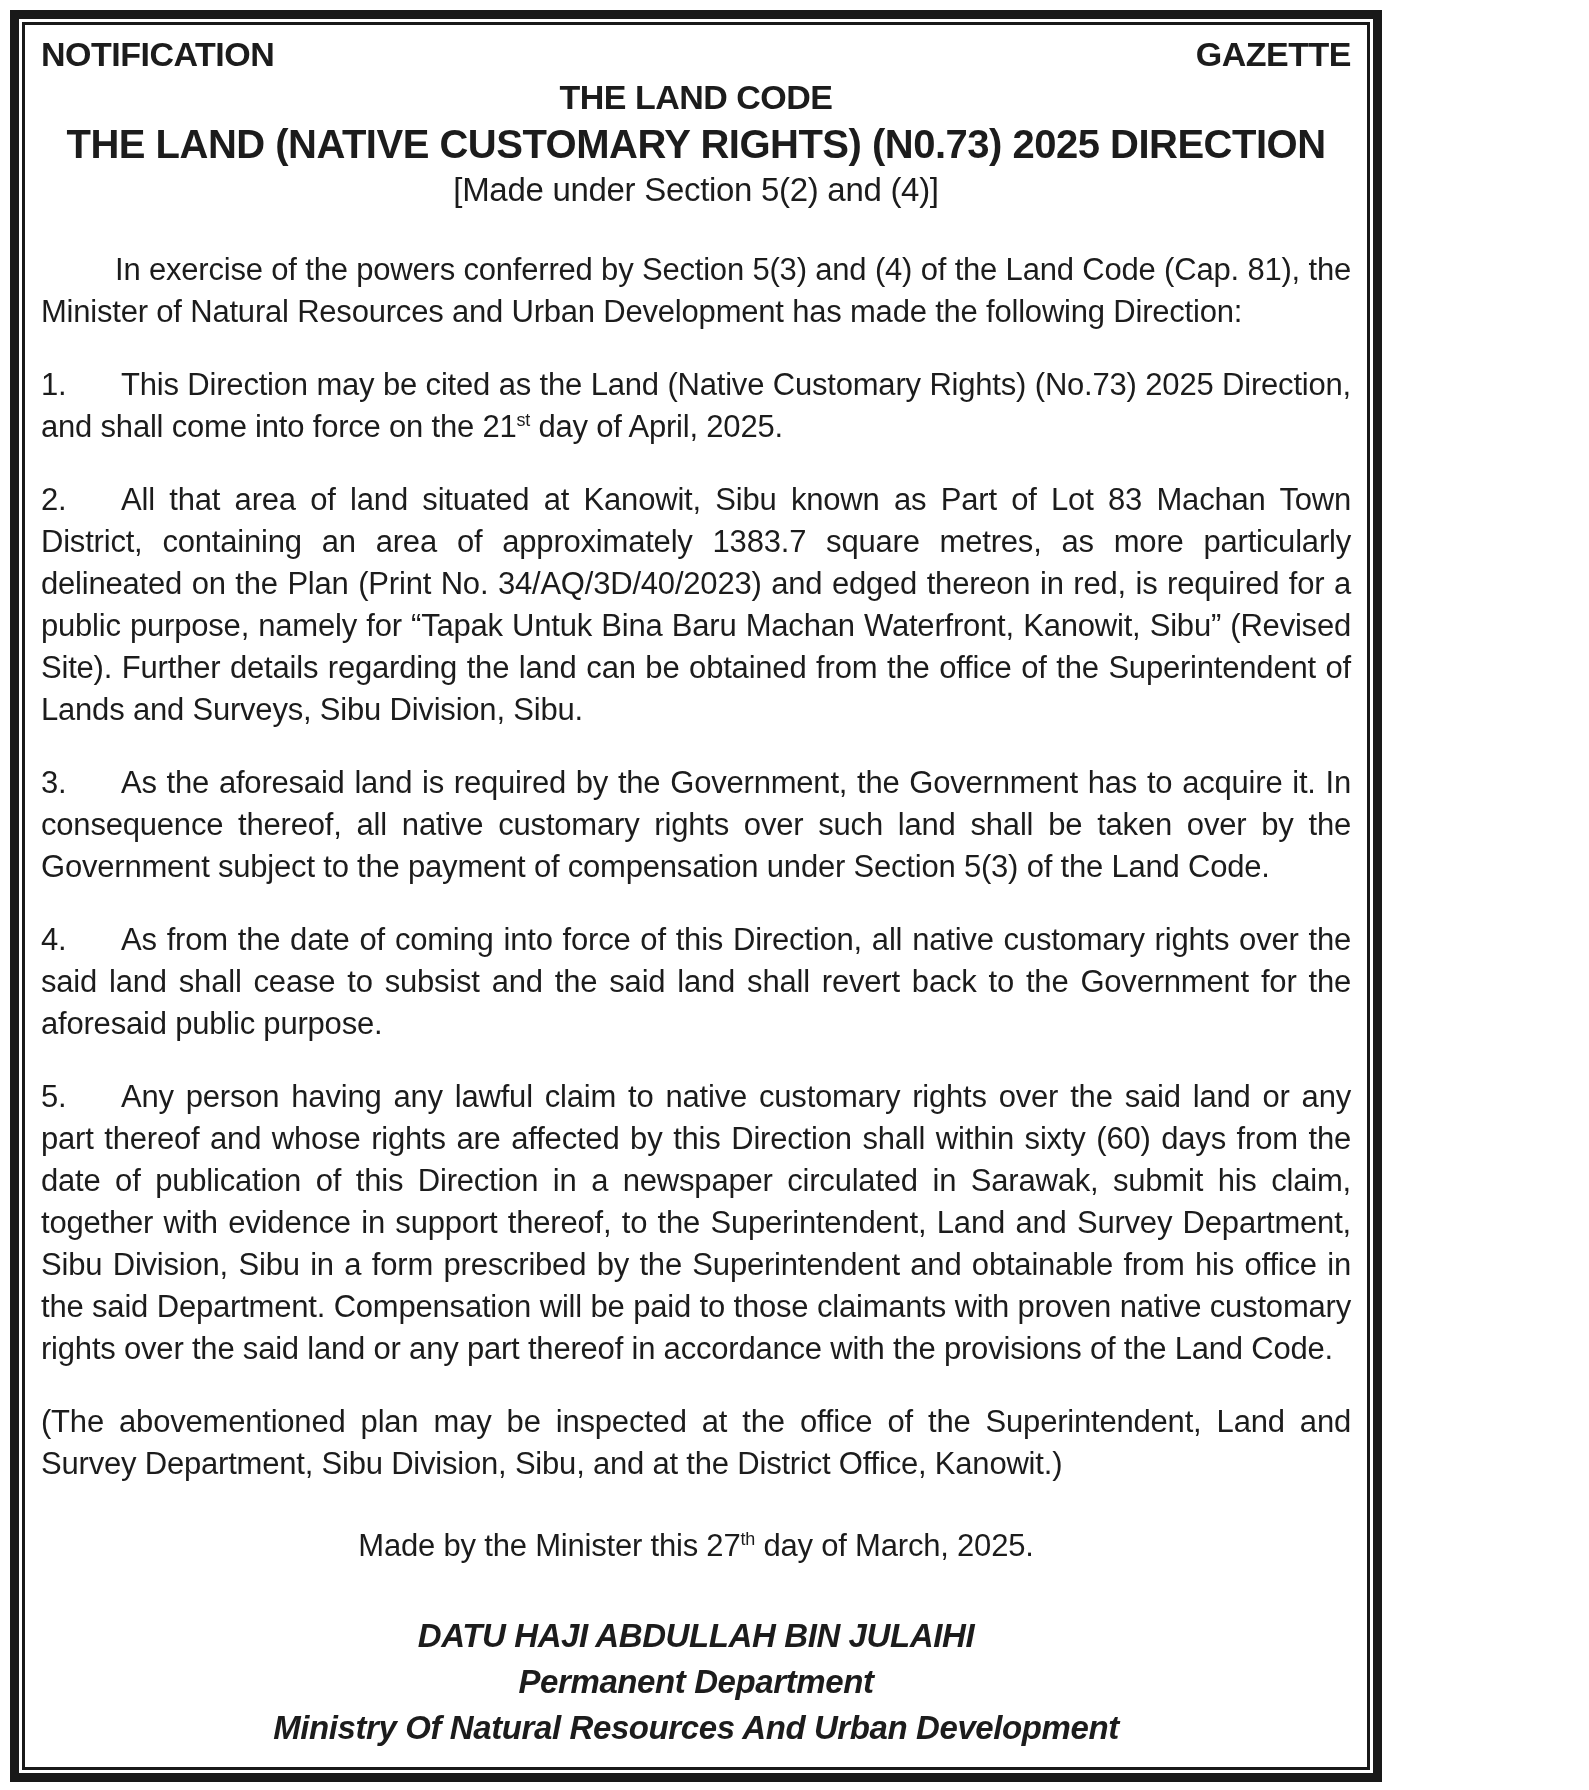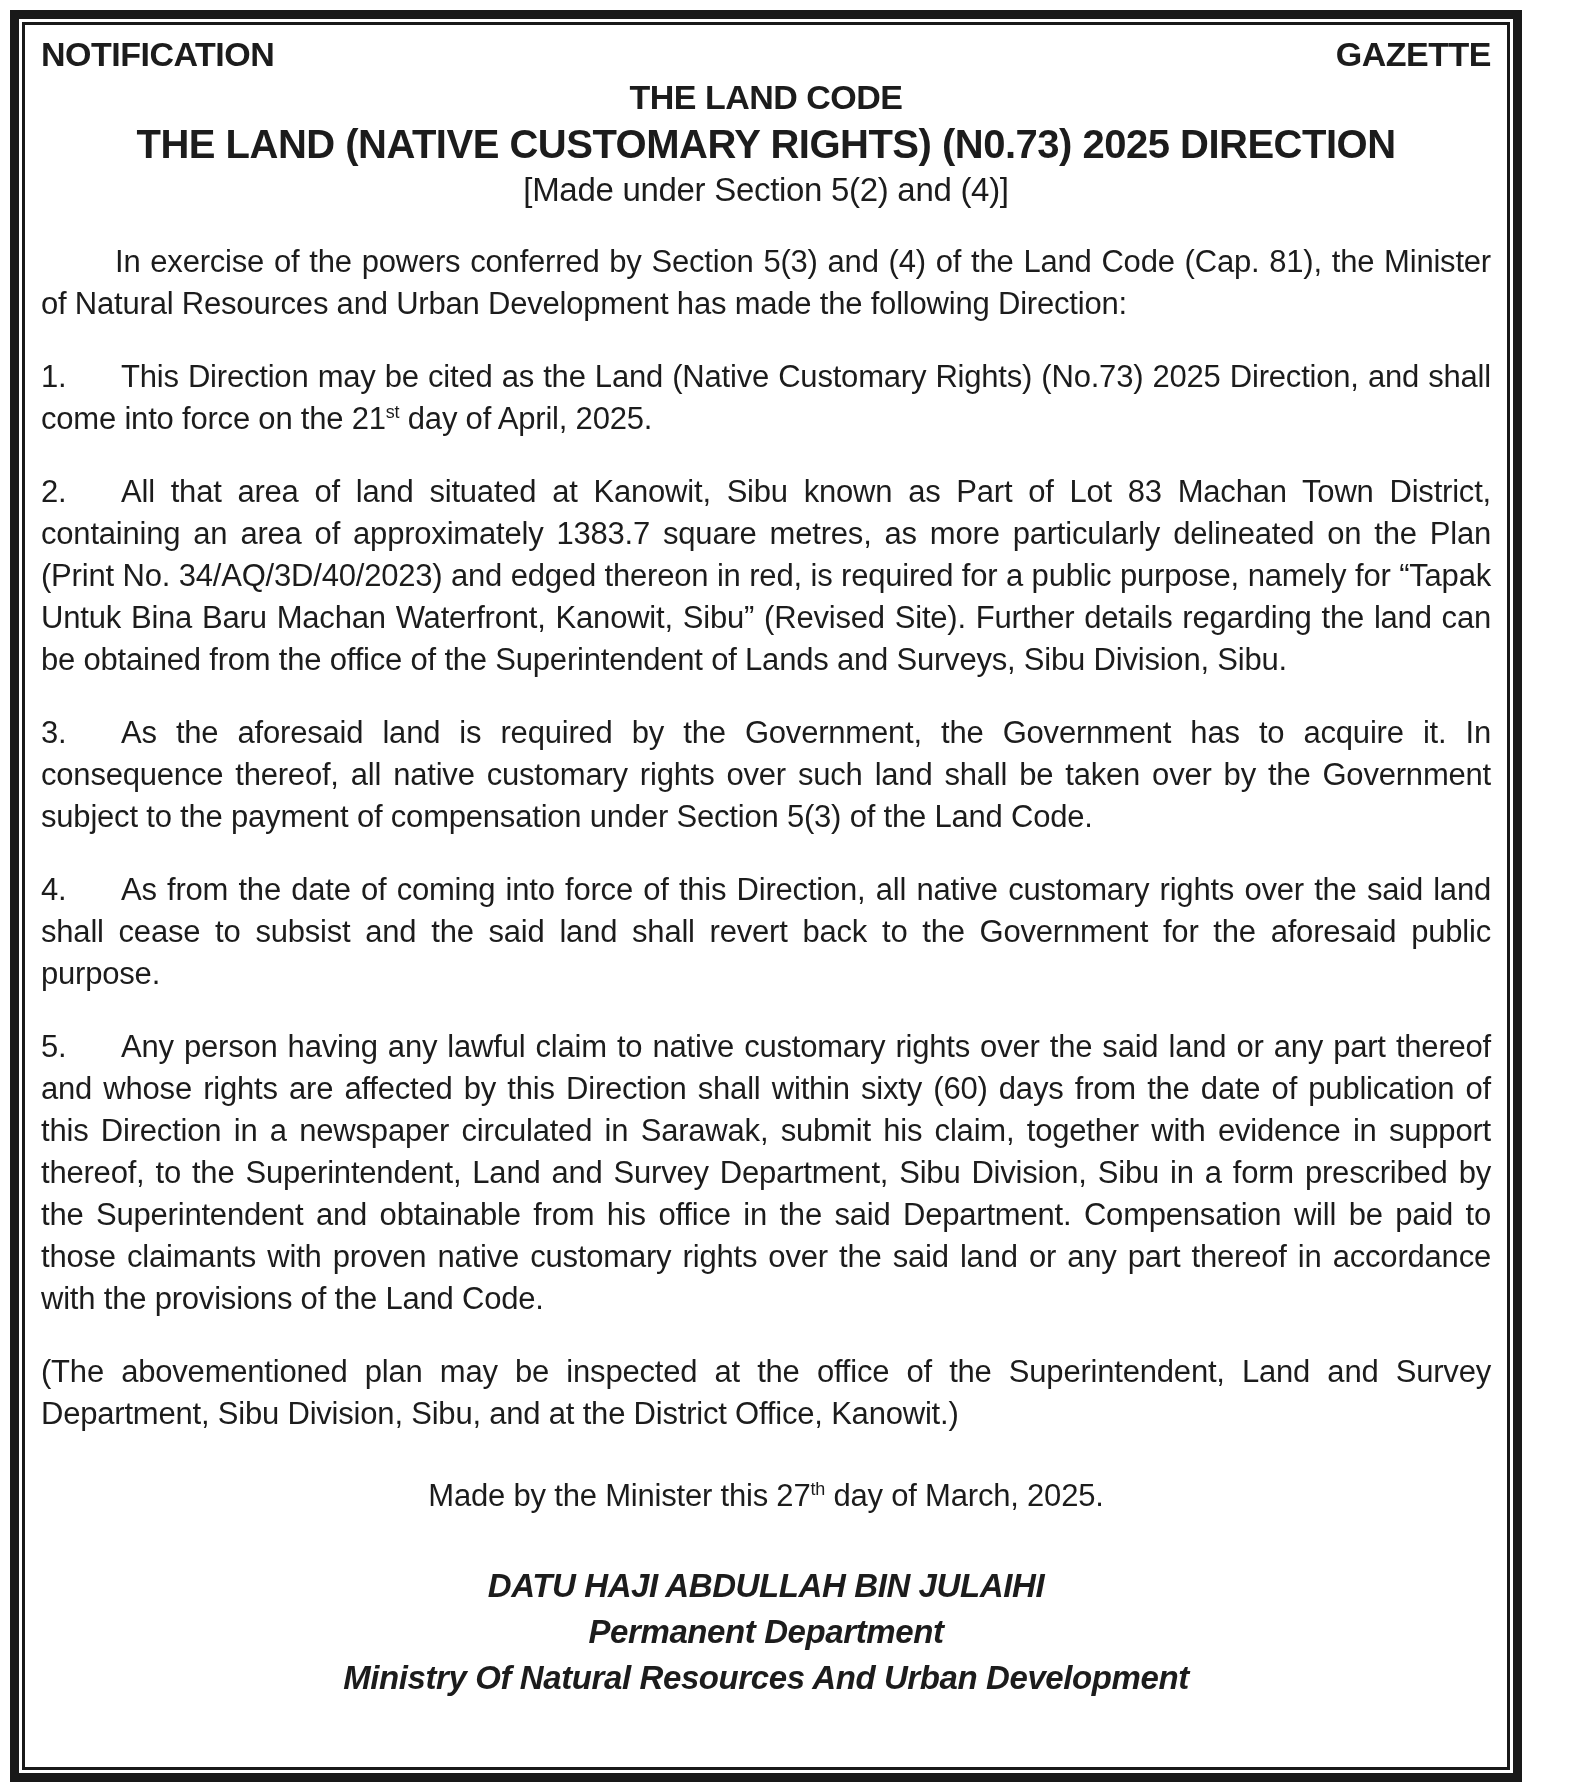--- a/index.html
+++ b/index.html
@@ -9,21 +9,21 @@
     height: 1790px;
     background: #ffffff;
     font-family: "Liberation Sans", sans-serif;
     color: #1c1c1c;
     overflow: hidden;
   }
   .frame-outer {
     position: absolute;
     left: 10px;
     top: 10px;
-    width: 1512px;
+    width: 1372px;
     height: 1772px;
     border: 9px solid #191919;
     box-sizing: border-box;
   }
   .frame-inner {
     position: absolute;
     left: 3px;
     top: 3px;
     right: 3px;
     bottom: 3px;
@@ -64,21 +64,21 @@
     margin-top: 2px;
     letter-spacing: -0.3px;
   }
   .body-text {
     font-size: 31px;
     line-height: 42px;
     text-align: justify;
     letter-spacing: -0.2px;
   }
   .intro {
-    margin-top: 30px;
+    margin-top: 38px;
     text-indent: 74px;
   }
   .para {
     margin-top: 26px;
   }
   .num {
     display: inline-block;
     width: 80px;
   }
   .note {

